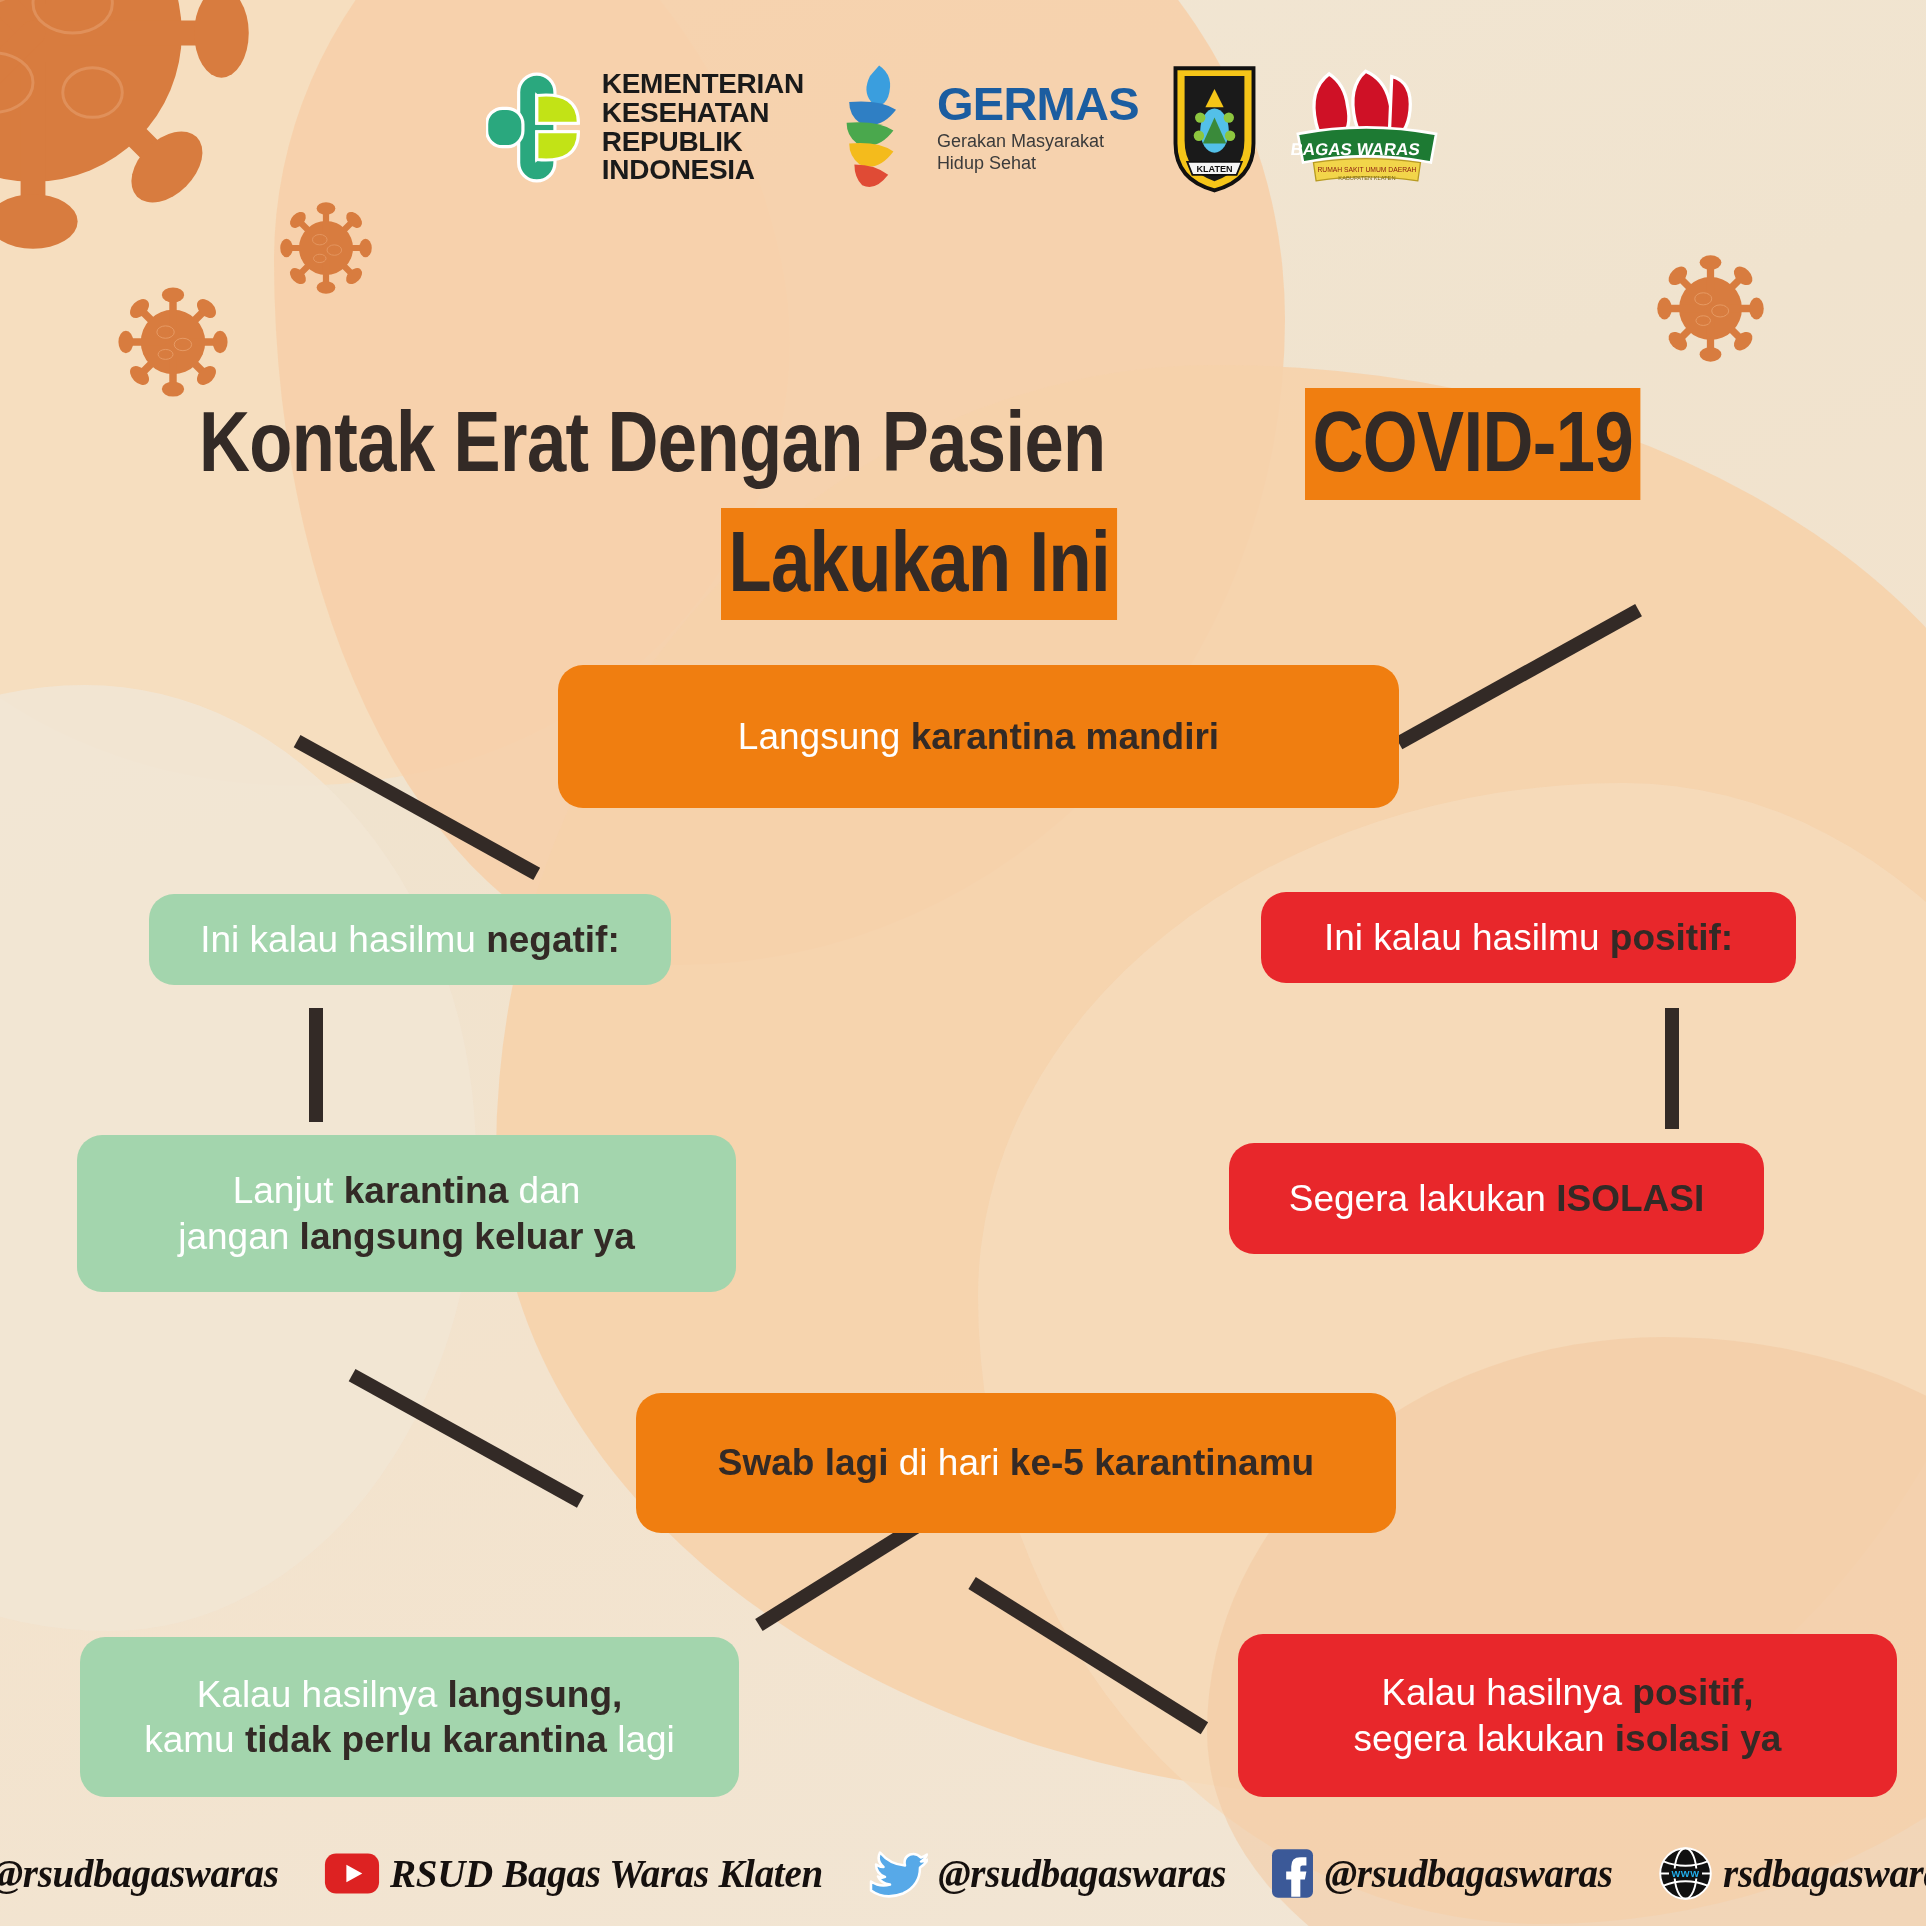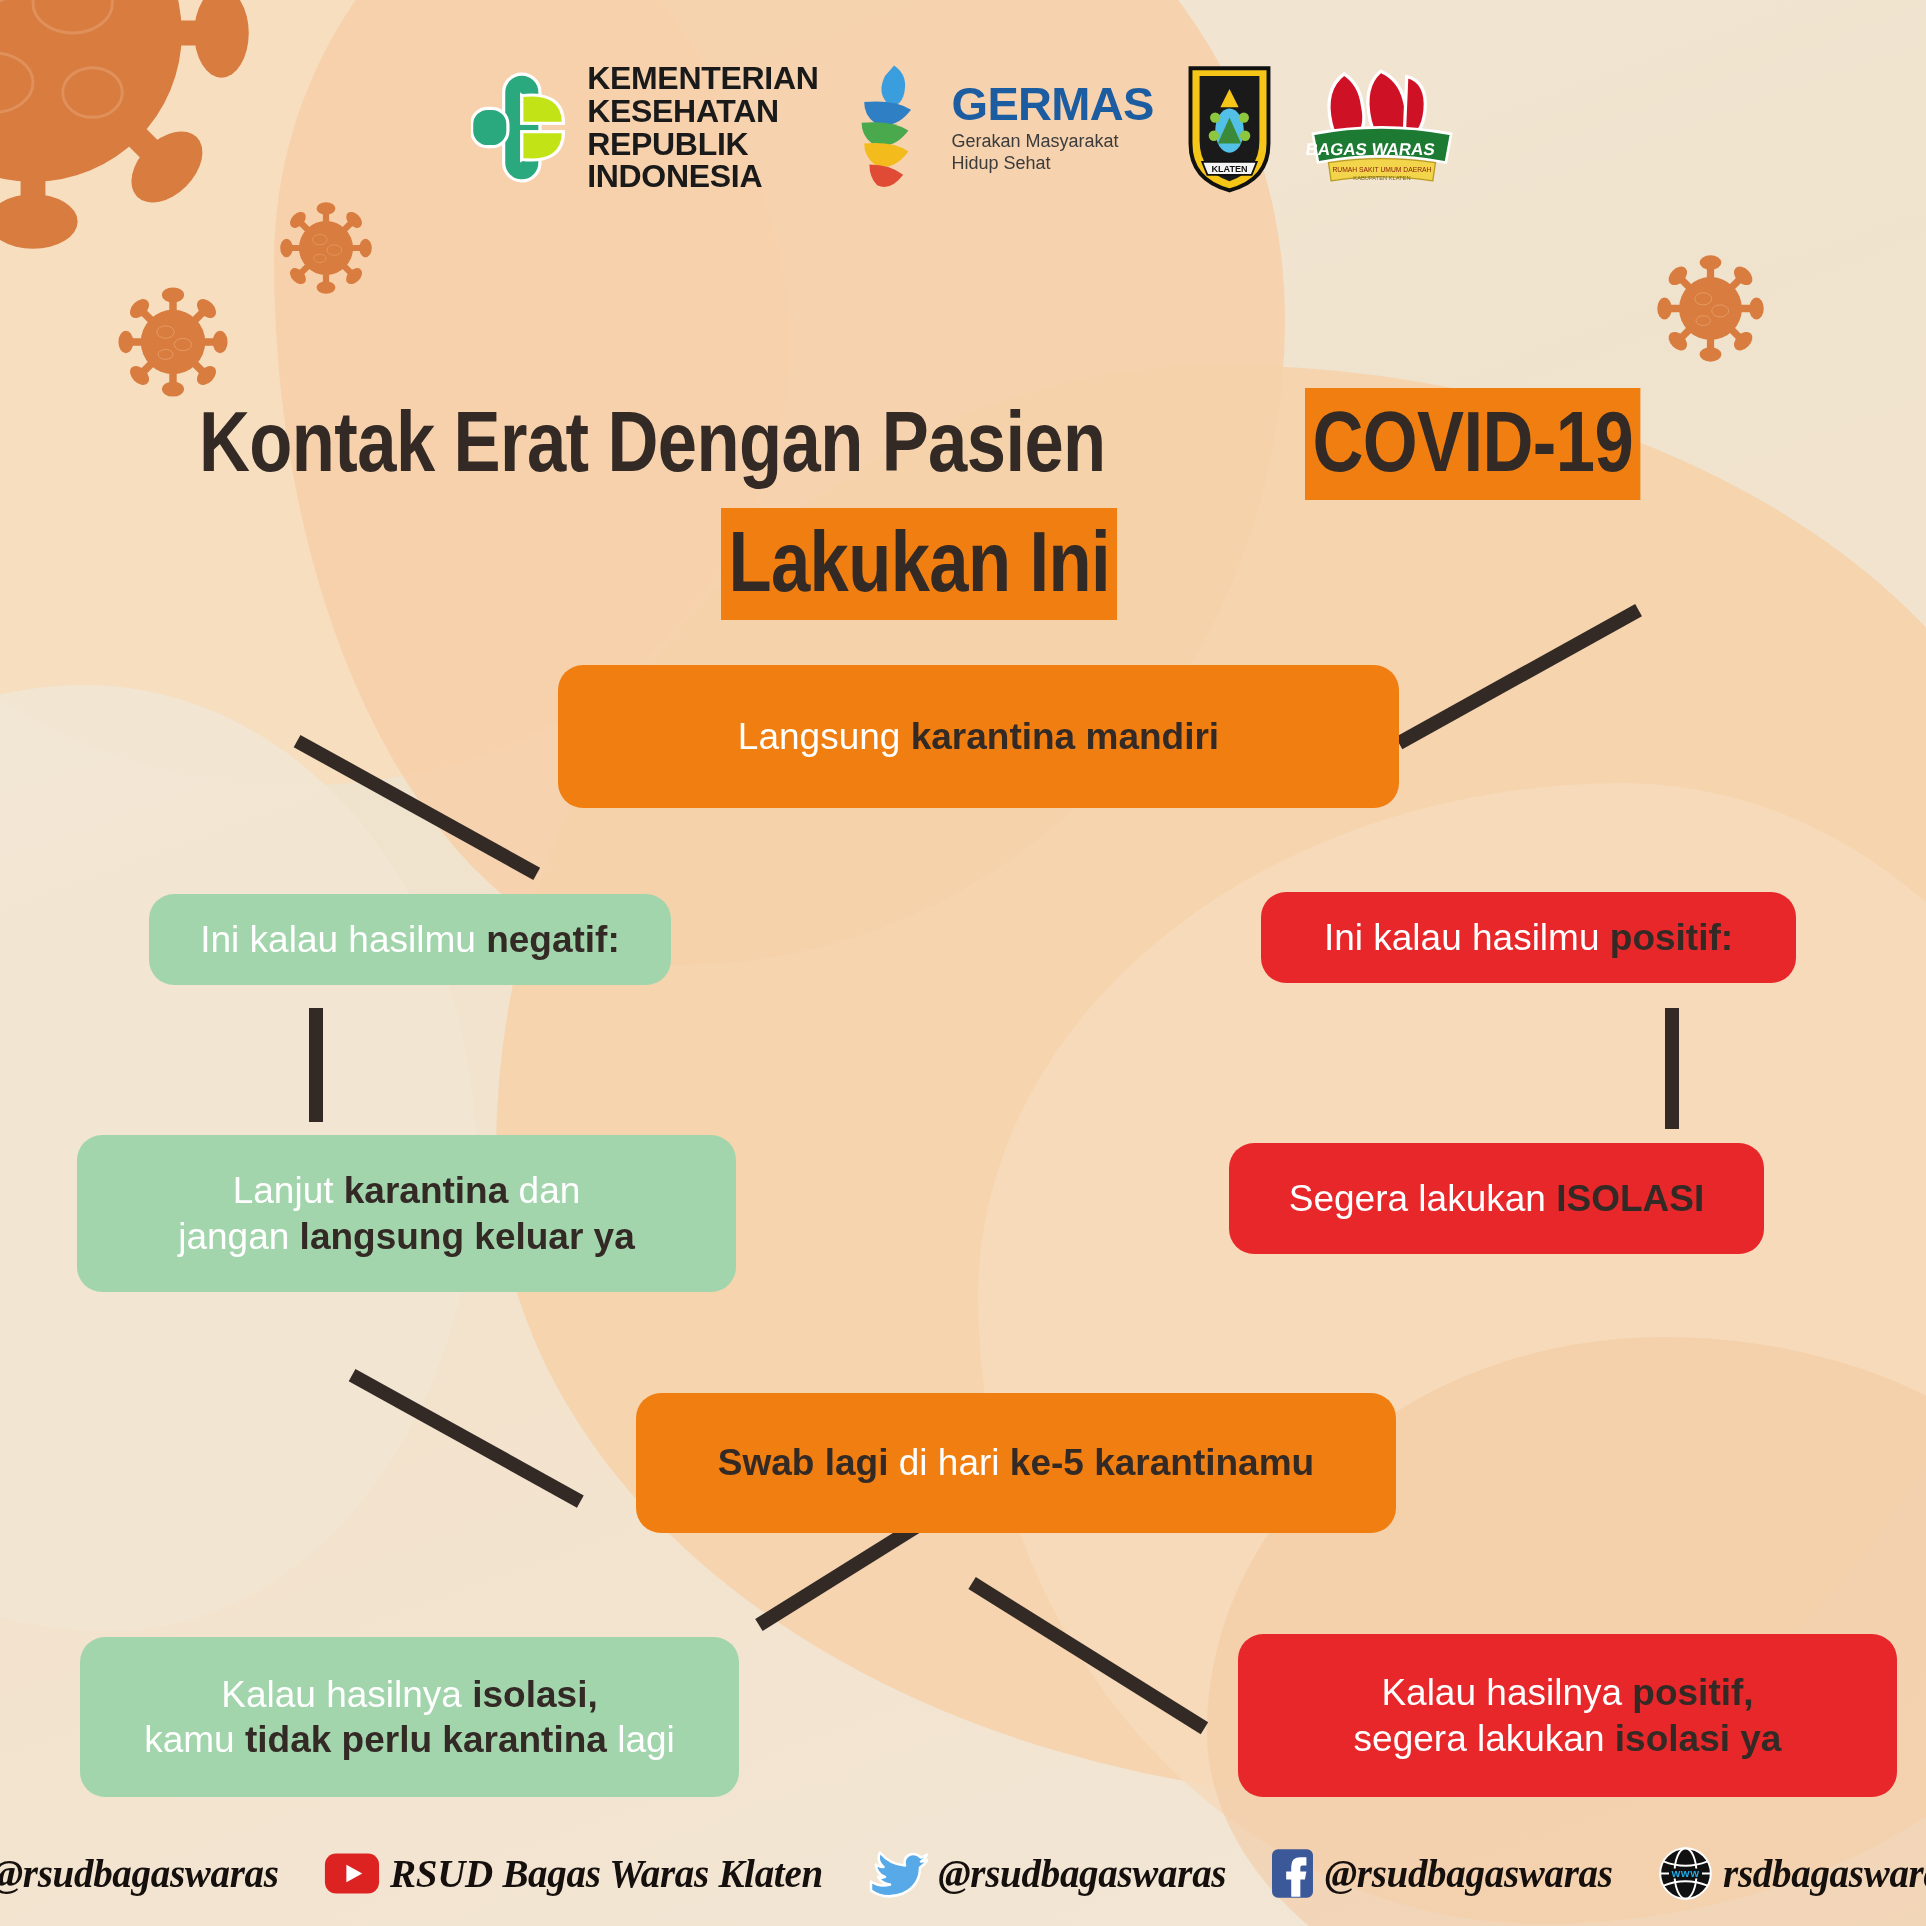--- a/index.html
+++ b/index.html
@@ -34,21 +34,21 @@
 
   
   .virus{position:absolute;}
   .virus svg{display:block;}
 
   
   #logos{position:absolute;left:0;top:46px;width:1926px;height:163px;
     display:flex;justify-content:center;align-items:center;gap:30px;z-index:6;}
   .logo-block{display:flex;align-items:center;}
   .kemenkes-text{font-family:"Liberation Sans",sans-serif;font-weight:bold;
-    font-size:32px;line-height:1.02;color:#1a1a1a;letter-spacing:-0.3px;
+    font-size:28px;line-height:1.02;color:#1a1a1a;letter-spacing:-0.3px;
     margin-left:7.8px;}
   .germas-word{font-family:"Liberation Sans",sans-serif;font-weight:bold;
     font-size:47px;color:#1b5da0;line-height:1;letter-spacing:-0.7px;}
   .germas-sub{font-family:"Liberation Sans",sans-serif;font-size:18px;
     color:#3b3b3b;line-height:1.25;margin-top:2.6px;}
 
   
   #title{position:absolute;left:0;top:388px;width:1926px;z-index:7;
     text-align:center;}
   .title-line{display:block;white-space:nowrap;}
@@ -368,21 +368,21 @@
 
   <div id="box-swab" class="box orange">
     <div class="t">
       <span class="b">Swab lagi </span><span class="w">di hari </span><span class="b">ke-5 karantinamu</span>
     </div>
   </div>
 
   <div id="box-neg3" class="box green">
     <div class="t">
       <div>
-        <span class="w">Kalau hasilnya </span><span class="b">isolasi,</span>
+        <span class="w">Kalau hasilnya </span><span class="b">langsung,</span>
       </div>
       <div>
         <span class="w">kamu </span><span class="b">tidak perlu karantina</span><span class="w"> lagi</span>
       </div>
     </div>
   </div>
 
   <div id="box-pos3" class="box red">
     <div class="t">
       <div>

